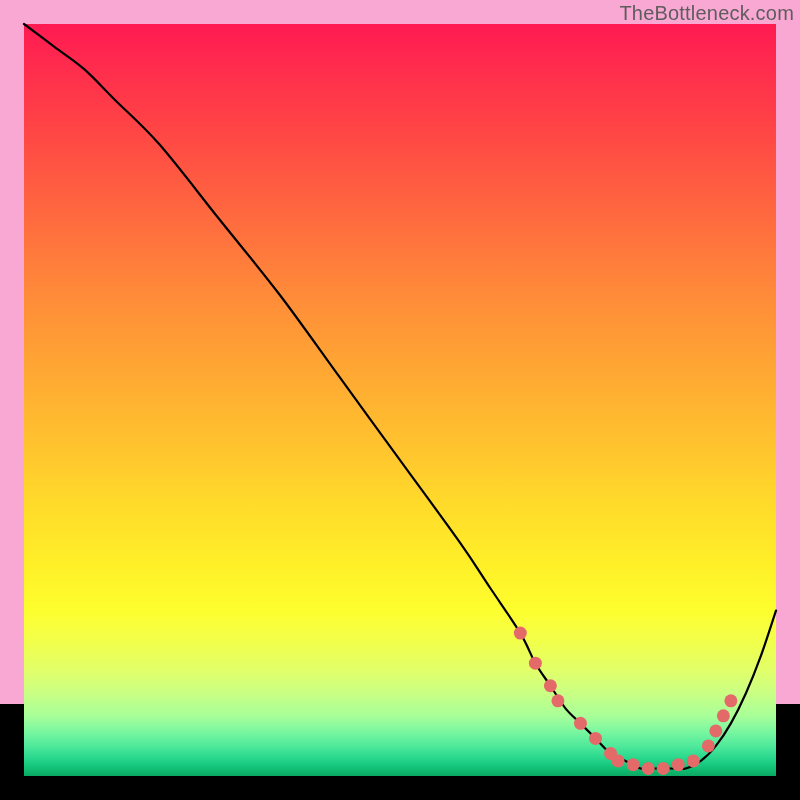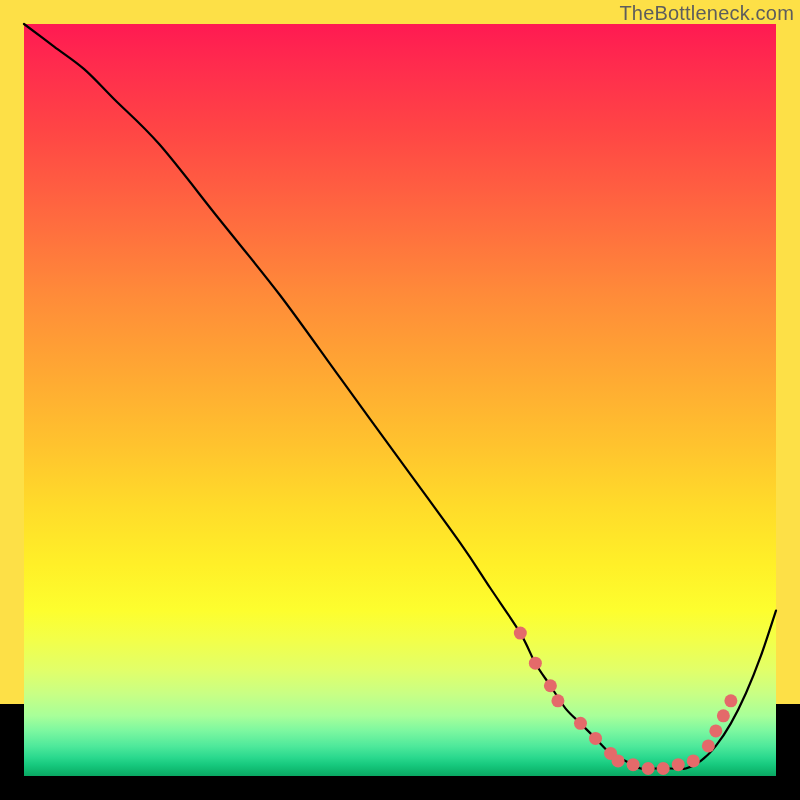--- a/index.html
+++ b/index.html
@@ -8,21 +8,21 @@
     width: 800px;
     height: 800px;
     background: #000;
     overflow: hidden;
     font-family: Arial, Helvetica, sans-serif;
   }
   .frame {
     position: relative;
     width: 800px;
     height: 704px;
-    background: #fde047;
+    background: #f9a8d4;
   }
   .plot-area {
     position: absolute;
     left: 24px;
     top: 24px;
     width: 752px;
     height: 752px;
     
     background: linear-gradient(
       to bottom,

